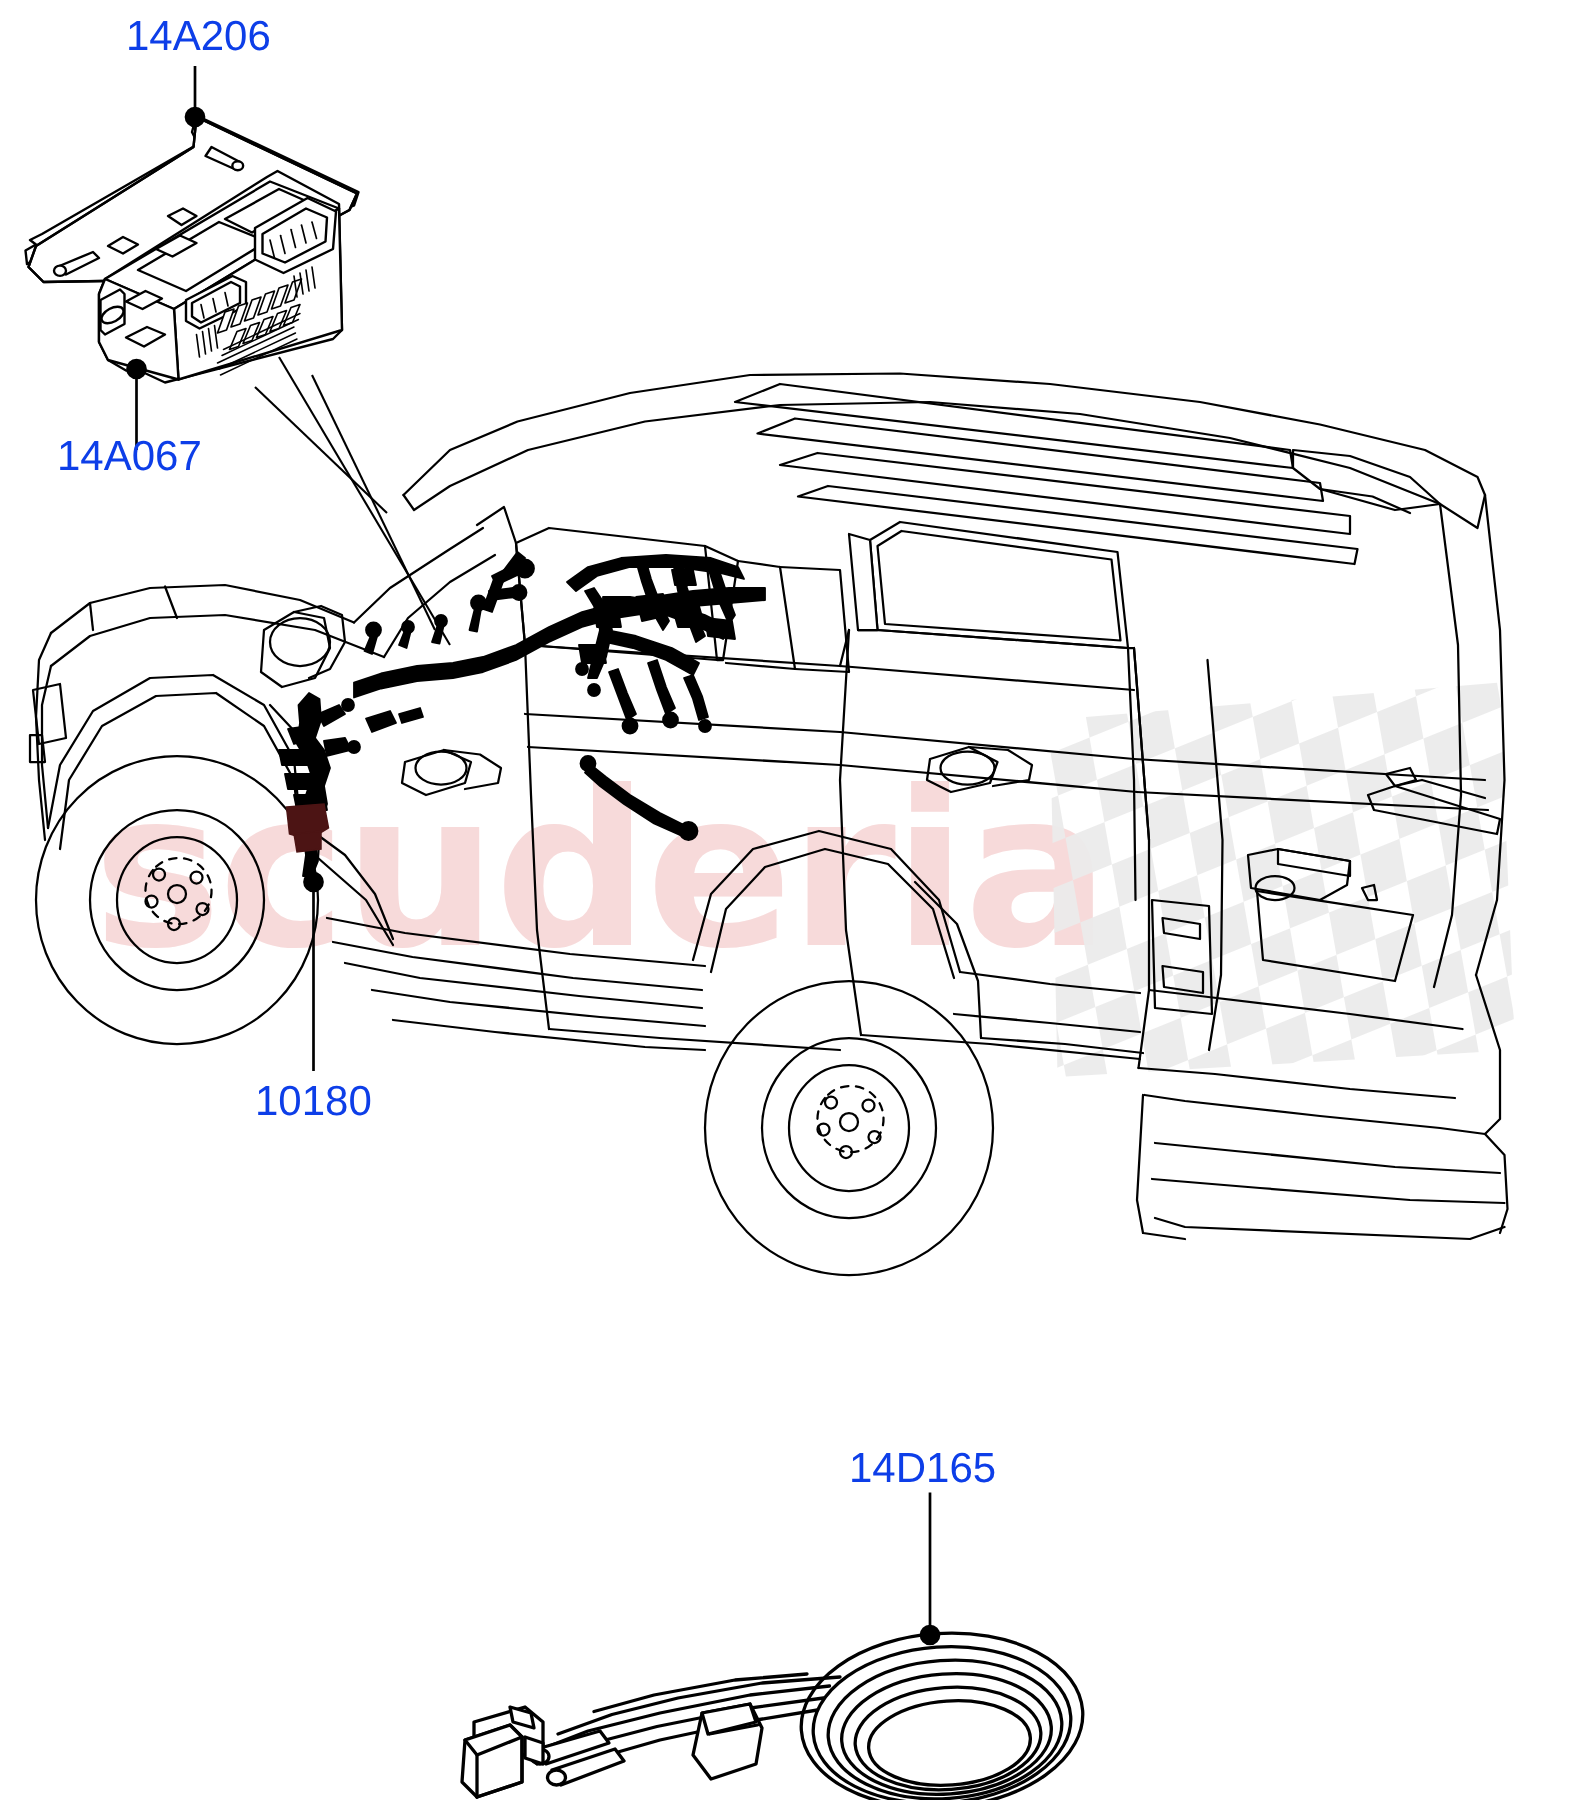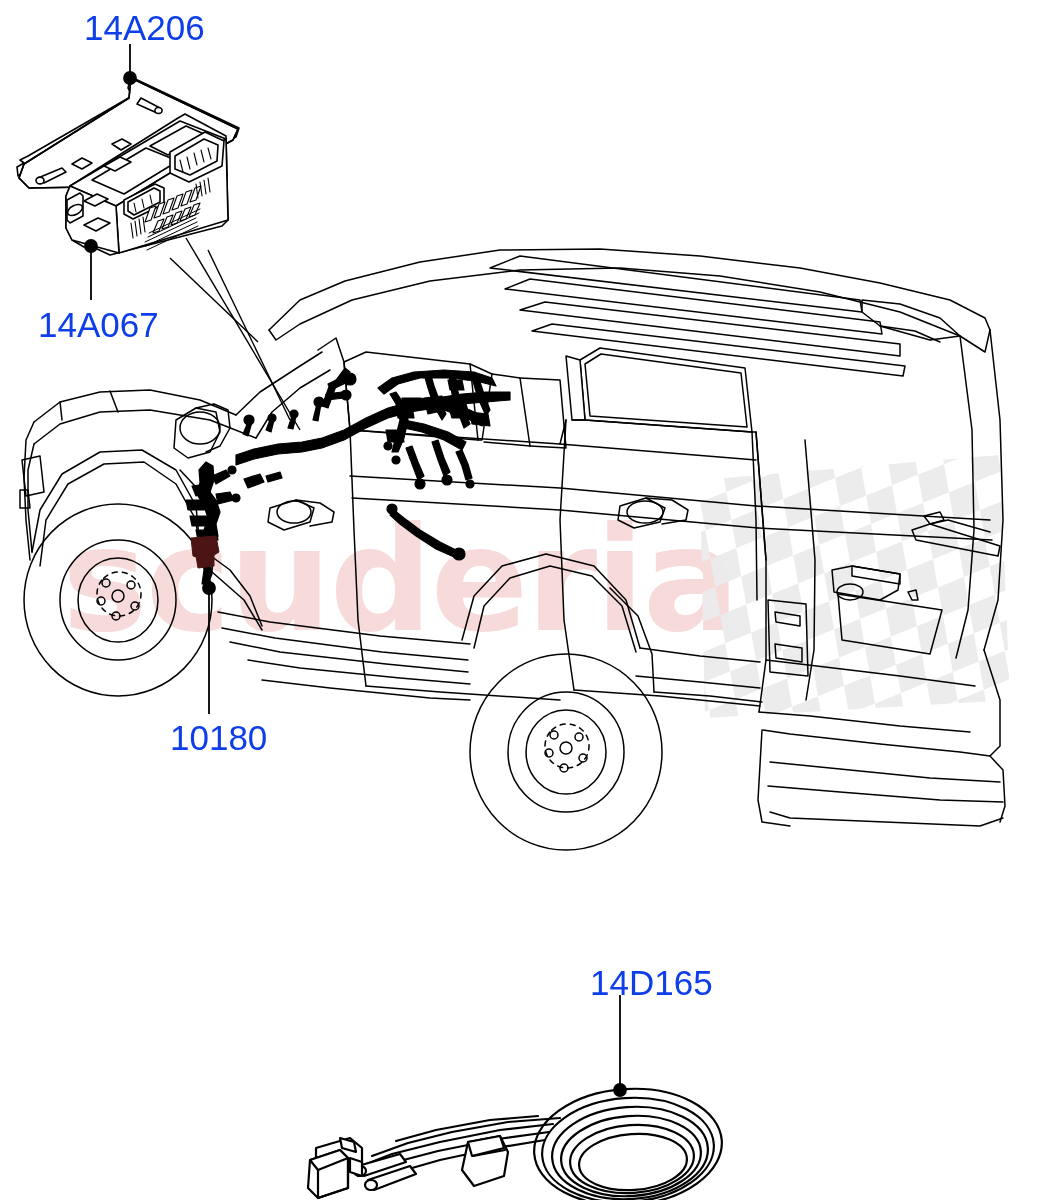--- a/index.html
+++ b/index.html
@@ -21,31 +21,31 @@
   #diagram-svg {
     position: absolute;
     left: 0;
     top: 0;
     width: 1046px;
     height: 1200px;
   }
   .callout {
     position: absolute;
     font-family: "Liberation Sans", sans-serif;
-    font-size: 35px;
+    font-size: 28px;
     font-weight: 400;
     letter-spacing: 0px;
     white-space: nowrap;
     color: #0d3ee8;
     user-select: none;
   }
   #callout-14a206 { left: 84px;  top: 8px; }
-  #callout-14a067 { left: 38px;  top: 305px; }
+  #callout-14a067 { left: 38px;  top: 288px; }
   #callout-13710  { left: 170px; top: 718px; }
-  #callout-14d165 { left: 566px; top: 963px; margin-left: 24px; }
+  #callout-14d165 { left: 566px; top: 963px; }
 
   .wm-brand {
     position: absolute;
     left: 62px;
     top: 508px;
     width: 660px;
     font-family: "DejaVu Sans", sans-serif;
     font-size: 144px;
     font-weight: 700;
     letter-spacing: -2px;

